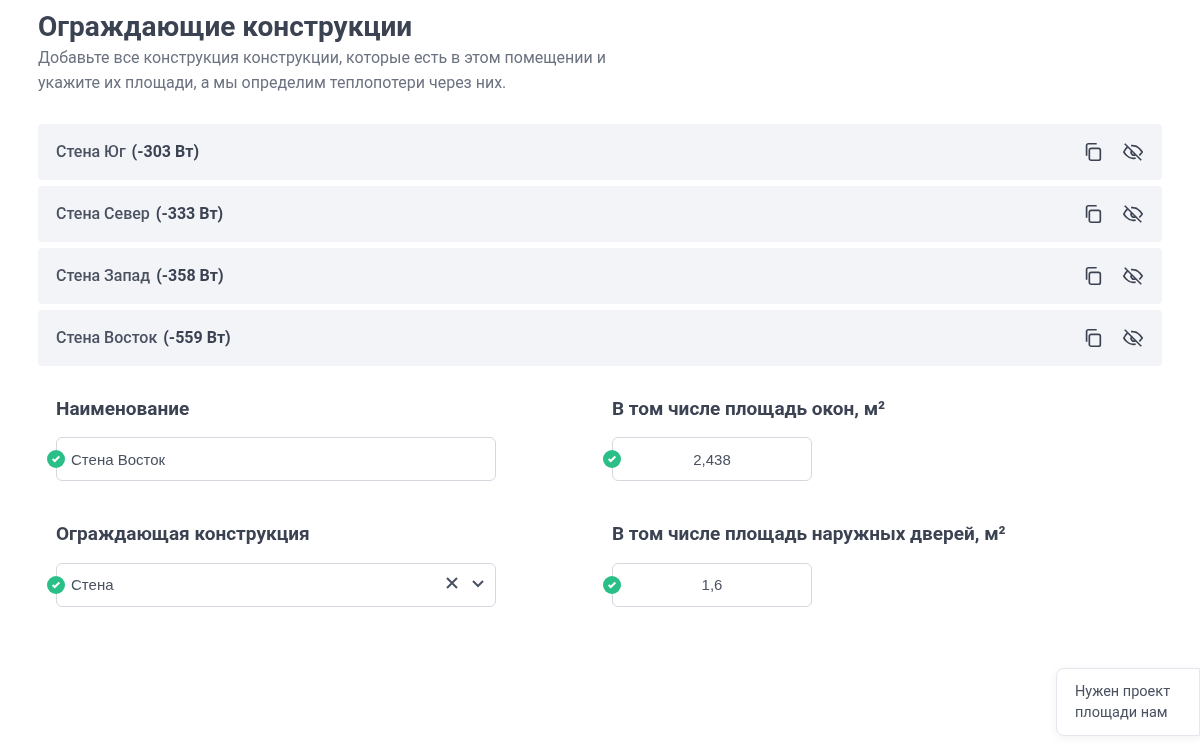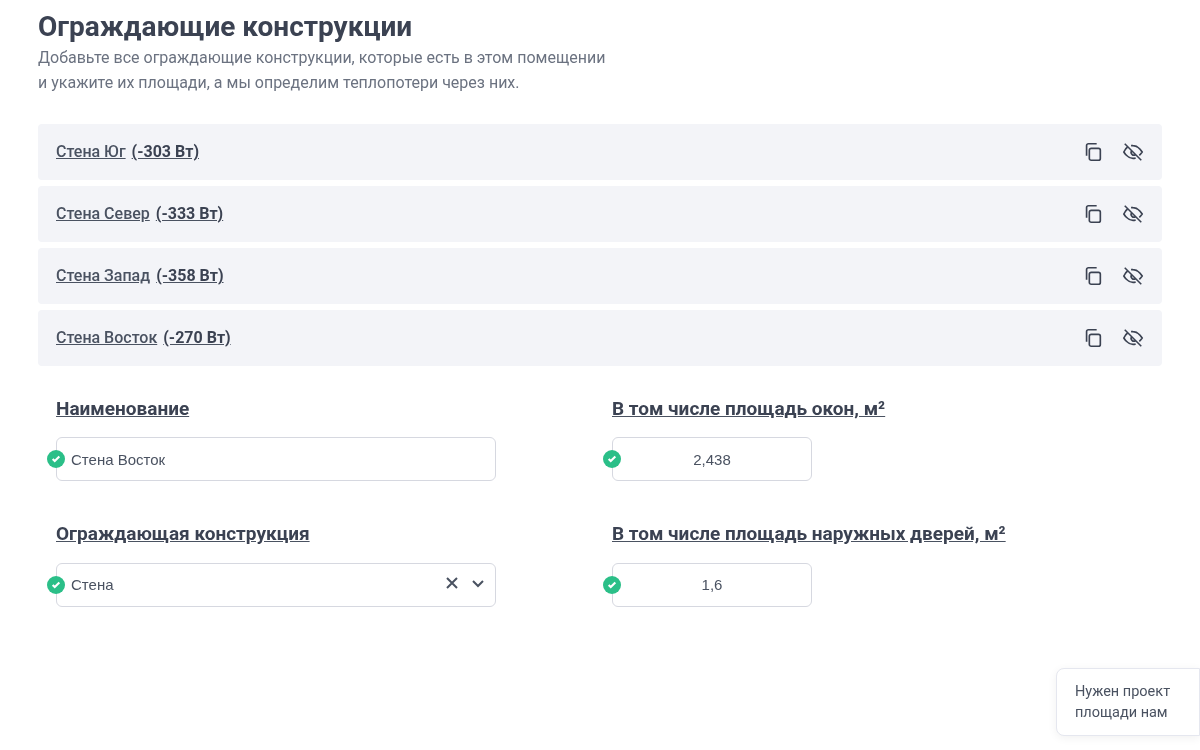--- a/index.html
+++ b/index.html
@@ -19,21 +19,21 @@
     color: #3b4252;
     margin-bottom: 3px;
   }
   p.page-desc {
     font-size: 16px;
     color: #6b7280;
     line-height: 1.55;
     max-width: 580px;
     margin-bottom: 28px;
   }
-  .list { display: flex; flex-direction: column; gap: 6px; text-decoration: underline; }
+  .list { display: flex; flex-direction: column; gap: 6px; }
   .row {
     background: #f3f4f8;
     border-radius: 4px;
     height: 56px;
     padding: 0 18px;
     display: flex;
     align-items: center;
     justify-content: space-between;
   }
   .row .label-wrap { display: flex; align-items: baseline; gap: 6px; font-size: 16px; }
@@ -104,21 +104,21 @@
     width: 144px;
     overflow: hidden;
     white-space: nowrap;
   }
 </style>
 </head>
 <body>
 
 <div class="container">
   <h1 class="page-title">Ограждающие конструкции</h1>
-  <p class="page-desc">Добавьте все ограждающие конструкции, которые есть в этом помещении и укажите их площади, а мы определим теплопотери через них.</p>
+  <p class="page-desc">Добавьте все конструкция конструкции, которые есть в этом помещении и укажите их площади, а мы определим теплопотери через них.</p>
 
   <div class="list">
 
     <div class="row">
       <div class="label-wrap">
         <span class="name">Стена Юг</span>
         <span class="watt">(-303 Вт)</span>
       </div>
       <div class="actions">
         <span class="icon">
@@ -180,21 +180,21 @@
               <path d="M9.9 5.1A9.8 9.8 0 0 1 12 5c6 0 10 7 10 7a17 17 0 0 1-3.1 3.6"></path>
               <path d="M6.1 6.6C3.5 8.4 2 12 2 12s4 7 10 7c1 0 2-.2 2.9-.5"></path>
             </svg>
         </span>
       </div>
     </div>
 
     <div class="row">
       <div class="label-wrap">
         <span class="name">Стена Восток</span>
-        <span class="watt">(-270 Вт)</span>
+        <span class="watt">(-559 Вт)</span>
       </div>
       <div class="actions">
         <span class="icon">
           <svg viewBox="0 0 24 24">
               <rect x="8" y="8" width="12" height="13" rx="2"></rect>
               <path d="M5 16V5a2 2 0 0 1 2-2h9"></path>
             </svg>
         </span>
         <span class="icon">
           <svg viewBox="0 0 24 24">

